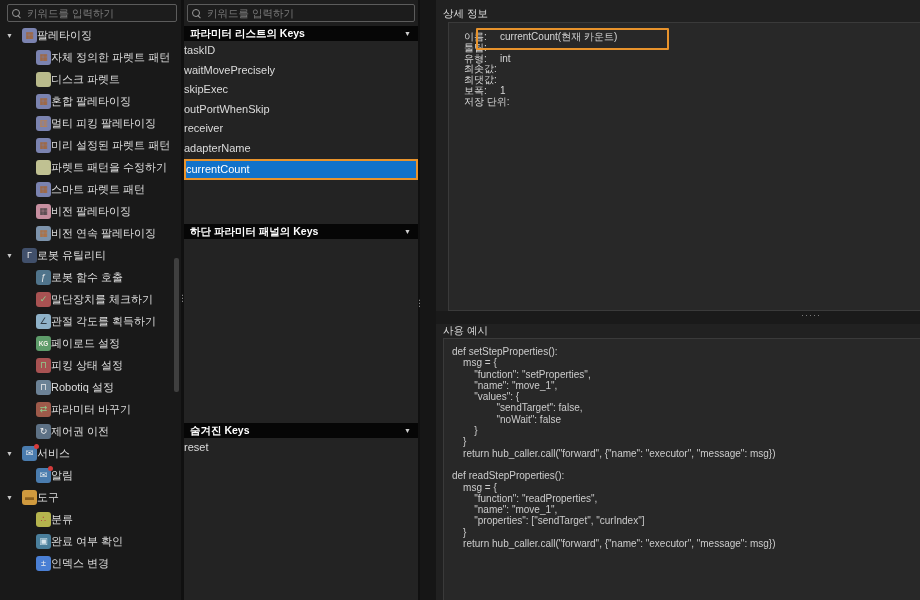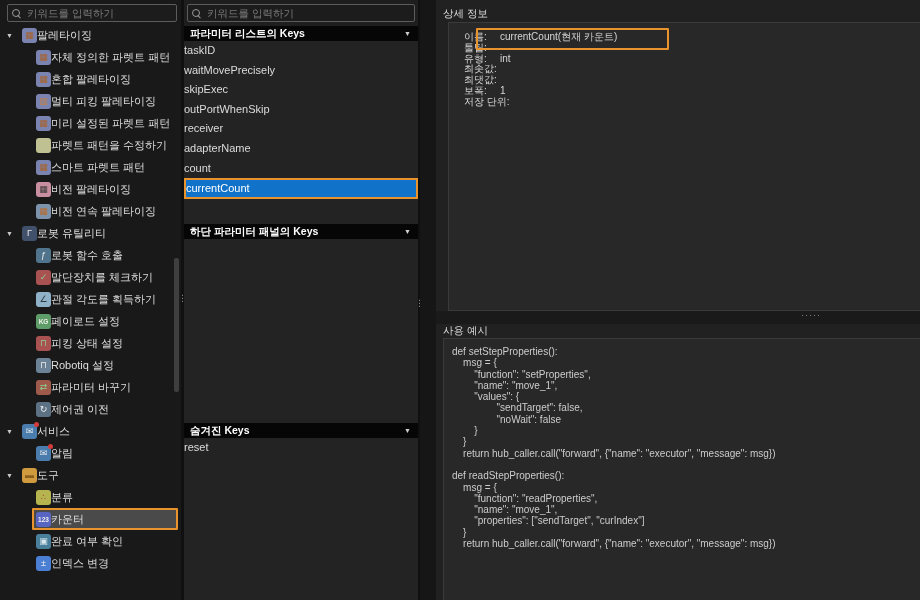--- a/index.html
+++ b/index.html
@@ -85,20 +85,24 @@
         <div class="tree-row parent">
           <span class="expander">▼</span>
           <span class="node-icon" style="background: rgb(123, 131, 176); color: rgb(168, 98, 42);">▦</span>
           <span class="tree-label">팔레타이징</span>
         </div>
         <div class="tree-row child">
           <span class="node-icon" style="background: rgb(123, 131, 176); color: rgb(168, 98, 42);">▦</span>
           <span class="tree-label">자체 정의한 파렛트 패턴</span>
         </div>
         <div class="tree-row child">
+          <span class="node-icon" style="background: rgb(185, 186, 139); color: rgb(185, 186, 139);"></span>
+          <span class="tree-label">디스크 파렛트</span>
+        </div>
+        <div class="tree-row child">
           <span class="node-icon" style="background: rgb(123, 131, 176); color: rgb(168, 98, 42);">▦</span>
           <span class="tree-label">혼합 팔레타이징</span>
         </div>
         <div class="tree-row child">
           <span class="node-icon" style="background: rgb(123, 131, 176); color: rgb(197, 128, 61);">▥</span>
           <span class="tree-label">멀티 피킹 팔레타이징</span>
         </div>
         <div class="tree-row child">
           <span class="node-icon" style="background: rgb(123, 131, 176); color: rgb(168, 98, 42);">▦</span>
           <span class="tree-label">미리 설정된 파렛트 패턴</span>
@@ -166,25 +170,20 @@
           <span class="tree-label">알림</span>
         </div>
         <div class="tree-row parent">
           <span class="expander">▼</span>
           <span class="node-icon" style="background: rgb(208, 154, 62); color: rgb(138, 95, 30);">▬</span>
           <span class="tree-label">도구</span>
         </div>
         <div class="tree-row child">
           <span class="node-icon" style="background: rgb(181, 180, 78); color: rgb(176, 64, 64);">∴</span>
           <span class="tree-label">분류</span>
-        </div>
-        <div class="tree-row child">
-          <div class="tree-hl"></div>
-          <span class="node-icon txt" style="background: rgb(88, 102, 194); color: rgb(237, 237, 237);">123</span>
-          <span class="tree-label">카운터</span>
         </div>
         <div class="tree-row child">
           <span class="node-icon" style="background: rgb(74, 127, 156); color: rgb(216, 230, 238);">▣</span>
           <span class="tree-label">완료 여부 확인</span>
         </div>
         <div class="tree-row child">
           <span class="node-icon" style="background: rgb(74, 127, 212); color: rgb(237, 237, 237);">±</span>
           <span class="tree-label">인덱스 변경</span>
         </div>
       </div>
@@ -207,21 +206,20 @@
       <span>파라미터 리스트의 Keys</span>
       <span class="caret">▼</span>
     </div>
     <div class="mp-body mp-body-0">
         <div class="mp-item">taskID</div>
         <div class="mp-item">waitMovePrecisely</div>
         <div class="mp-item">skipExec</div>
         <div class="mp-item">outPortWhenSkip</div>
         <div class="mp-item">receiver</div>
         <div class="mp-item">adapterName</div>
-        <div class="mp-item">count</div>
         <div class="mp-item selected">currentCount</div>
       </div>
 
     <div class="mp-header">
       <span>하단 파라미터 패널의 Keys</span>
       <span class="caret">▼</span>
     </div>
     <div class="mp-body mp-body-1"></div>
 
     <div class="mp-header">

